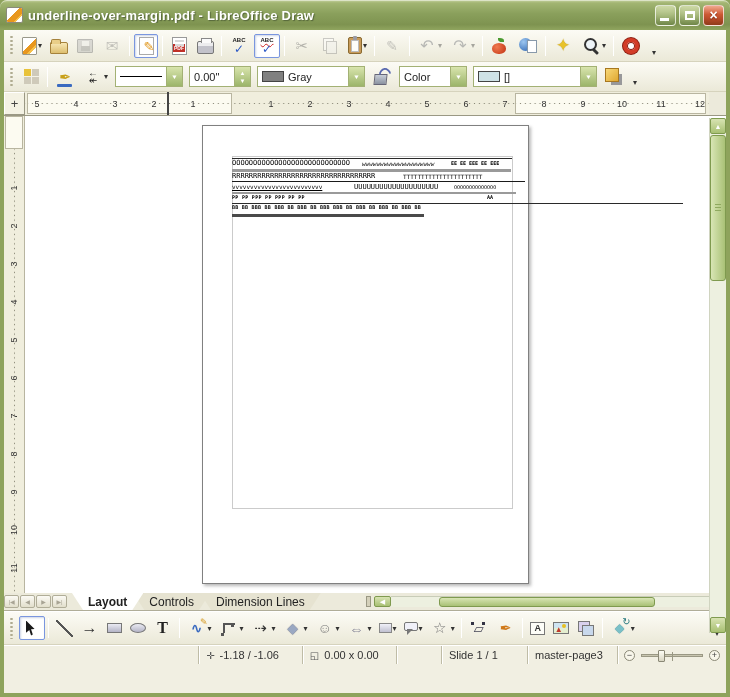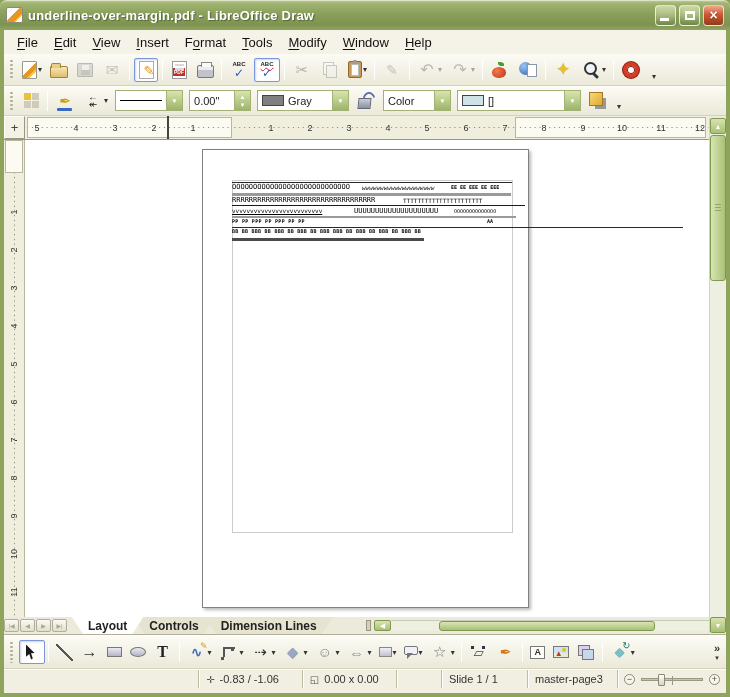--- a/index.html
+++ b/index.html
@@ -125,21 +125,21 @@
 .combo{display:flex;align-items:center;height:21px;background:#fff;border:1px solid #a3b174;margin:0 3px;font-size:11px;color:#222;padding-left:4px;flex:none;}
 .combo-text{white-space:nowrap;}
 .dbtn{margin-left:auto;width:16px;height:100%;background:linear-gradient(180deg,#d8e4ad,#9cb56a);border-left:1px solid #a3b174;display:flex;align-items:center;justify-content:center;flex:none;}
 .dbtn::before{content:"▼";font-size:7px;color:#fff;transform:scaleY(.9);}
 .dbtn.spin{flex-direction:column;}
 .dbtn.spin::before{content:"▲";font-size:6px;color:#fff;line-height:8px;}
 .dbtn.spin::after{content:"▼";font-size:6px;color:#fff;line-height:8px;}
 .w-linestyle{width:68px;}
 .line-sample{width:42px;height:1px;background:#000;}
 .w-width{width:62px;}
-.w-linecolor{width:92px;}
+.w-linecolor{width:108px;}
 .w-fillstyle{width:68px;}
 .w-fillcolor{width:124px;}
 .swatch{width:22px;height:11px;border:1px solid #444;margin-right:4px;flex:none;}
 
 .ruler-row{height:24px;flex:none;display:flex;background:#eceadb;border-bottom:1px solid #9a9884;}
 .ruler-corner{width:21px;height:100%;background:#f4f2e4;border:1px solid;border-color:#fff #9a9884 #9a9884 #fff;font-size:13px;color:#444;display:flex;align-items:center;justify-content:center;flex:none;}
 .h-ruler{position:relative;flex:1;background:#f0eedd;overflow:hidden;margin-right:17px;
  background-image:radial-gradient(circle,#8a8876 .7px,transparent 1px);background-size:4.9px 5px;background-repeat:repeat-x;background-position:2px center;}
 .rseg{position:absolute;top:1px;bottom:1px;background:#fcfbf1;border:1px solid #b8b5a0;
  background-image:radial-gradient(circle,#8a8876 .7px,transparent 1px);background-size:4.9px 5px;background-repeat:repeat-x;background-position:2px center;}
@@ -160,21 +160,21 @@
 .vscroll{position:absolute;top:118px;right:4px;width:17px;height:515px;background:#edf0e0;border-left:1px solid #d0d4c0;}
 .vs-btn{position:absolute;left:0;right:0;height:16px;background:linear-gradient(180deg,#d8e3b2,#a8c073);border:1px solid #7f9a4f;border-radius:2px;display:flex;align-items:center;justify-content:center;color:#fff;font-size:7px;}
 .vs-up{top:0;}
 .vs-down{bottom:0;}
 .vs-thumb{position:absolute;top:17px;height:146px;left:0;right:0;background:linear-gradient(90deg,#d8e5b4,#a9c176);border:1px solid #7f9a4f;border-radius:3px;}
 .vs-thumb::after{content:"";position:absolute;left:4px;right:4px;top:50%;height:9px;transform:translateY(-50%);background:repeating-linear-gradient(180deg,#8fa95f 0 1px,transparent 1px 3px);}
 
 .tabrow{height:18px;flex:none;display:flex;align-items:stretch;background:#eceadb;border-bottom:1px solid #b0ad98;}
 .tabnav{width:15px;margin:2px 1px 2px 0;background:linear-gradient(180deg,#fbfaf4,#e2dfcc);border:1px solid #b0ad98;border-radius:2px;display:flex;align-items:center;justify-content:center;font-size:6px;color:#a8a494;}
 .tabs{display:flex;align-items:stretch;margin-left:4px;}
-.tab{position:relative;display:flex;align-items:center;padding:0 16px;margin-left:-10px;background:#e6e3d1;clip-path:polygon(0 0,100% 0,calc(100% - 11px) 100%,11px 100%);font-size:12px;color:#222;white-space:nowrap;font-weight:bold;}
+.tab{position:relative;display:flex;align-items:center;padding:0 16px;margin-left:-10px;background:#e6e3d1;clip-path:polygon(0 0,100% 0,calc(100% - 11px) 100%,11px 100%);font-size:12px;color:#222;white-space:nowrap;}
 .tab:first-child{margin-left:0;}
 .tab.active{background:#fff;font-weight:bold;z-index:2;}
 .splitter{width:5px;margin:3px 3px;background:#d4d0ba;border:1px solid #9a9884;flex:none;}
 .hscroll{display:flex;align-items:stretch;width:352px;margin:3px 0;flex:none;}
 .hs-btn{width:17px;background:linear-gradient(180deg,#d8e3b2,#a8c073);border:1px solid #7f9a4f;border-radius:2px;display:flex;align-items:center;justify-content:center;color:#fff;font-size:7px;flex:none;}
 .hs-track{flex:1;background:#edf0e0;border-top:1px solid #c8ccb8;position:relative;}
 .hs-thumb{position:absolute;left:15%;width:68%;top:0;bottom:0;background:linear-gradient(180deg,#d8e5b4,#a9c176);border:1px solid #7f9a4f;border-radius:3px;}
 .hs-thumb::after{content:"";position:absolute;top:4px;bottom:4px;left:50%;width:12px;transform:translateX(-50%);background:repeating-linear-gradient(90deg,#8fa95f 0 1px,transparent 1px 3px);}
 
 .statusbar{height:19px;flex:none;display:flex;align-items:stretch;background:#f1efe2;border-top:1px solid #fff;font-size:11px;color:#333;}
@@ -203,31 +203,20 @@
       <span class="wb minmax">
           <span class="g-min"></span>
         </span>
       <span class="wb minmax">
           <span class="g-max"></span>
         </span>
       <span class="wb close">×</span>
     </span>
   </div>
   <div class="winbody">
-    <div class="menubar" id="menubar">
-        <span class="menu-item"><u>F</u>ile</span>
-        <span class="menu-item"><u>E</u>dit</span>
-        <span class="menu-item"><u>V</u>iew</span>
-        <span class="menu-item"><u>I</u>nsert</span>
-        <span class="menu-item">F<u>o</u>rmat</span>
-        <span class="menu-item"><u>T</u>ools</span>
-        <span class="menu-item"><u>M</u>odify</span>
-        <span class="menu-item"><u>W</u>indow</span>
-        <span class="menu-item"><u>H</u>elp</span>
-      </div>
 
     <div class="toolbar tb1">
       <span class="grip"></span>
       <span class="tbody" id="tb-standard">
           <span class="tbtn">
             <span class="icon i-new-document"></span>
             <span class="caret">▾</span>
           </span>
           <span class="tbtn">
             <span class="icon i-open"></span>
@@ -519,21 +508,21 @@
       <span class="tbd-overflow">
           <span class="chev">»</span>
           <span class="car">▾</span>
         </span>
     </div>
 
     <div class="statusbar">
       <span class="sfield sf0"></span>
       <span class="sfield sf-pos">
           <span class="sicon">✛</span>
-          <span>-0.83 / -1.06</span>
+          <span>-1.18 / -1.06</span>
         </span>
       <span class="sfield sf-size">
           <span class="sicon">◱</span>
           <span>0.00 x 0.00</span>
         </span>
       <span class="sfield sf-gap"></span>
       <span class="sfield sf-slide">
           <span>Slide 1 / 1</span>
         </span>
       <span class="sfield sf-master">

